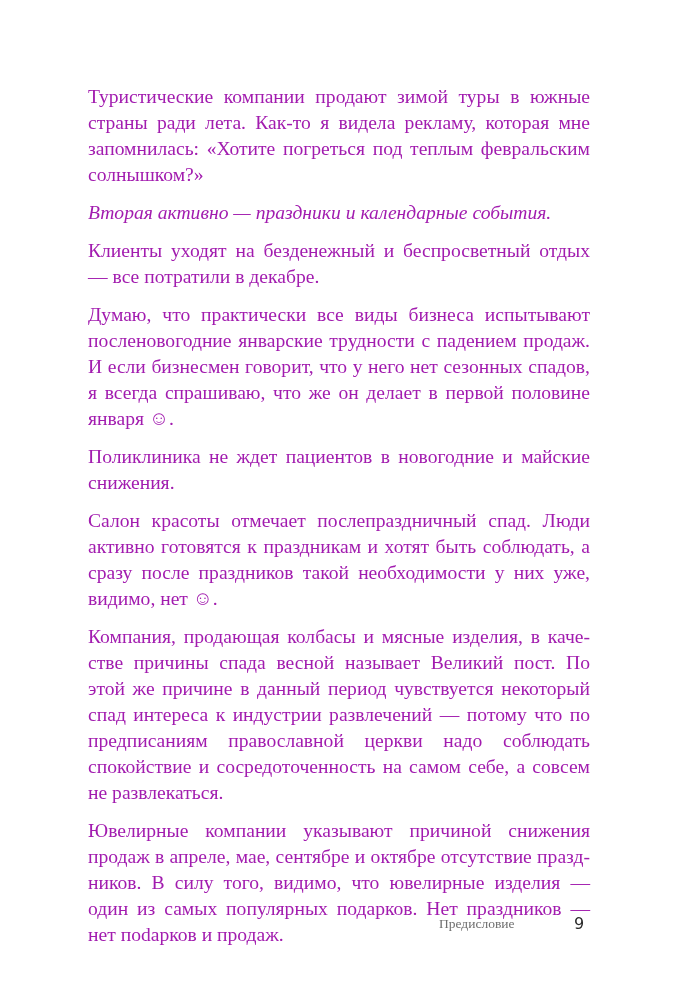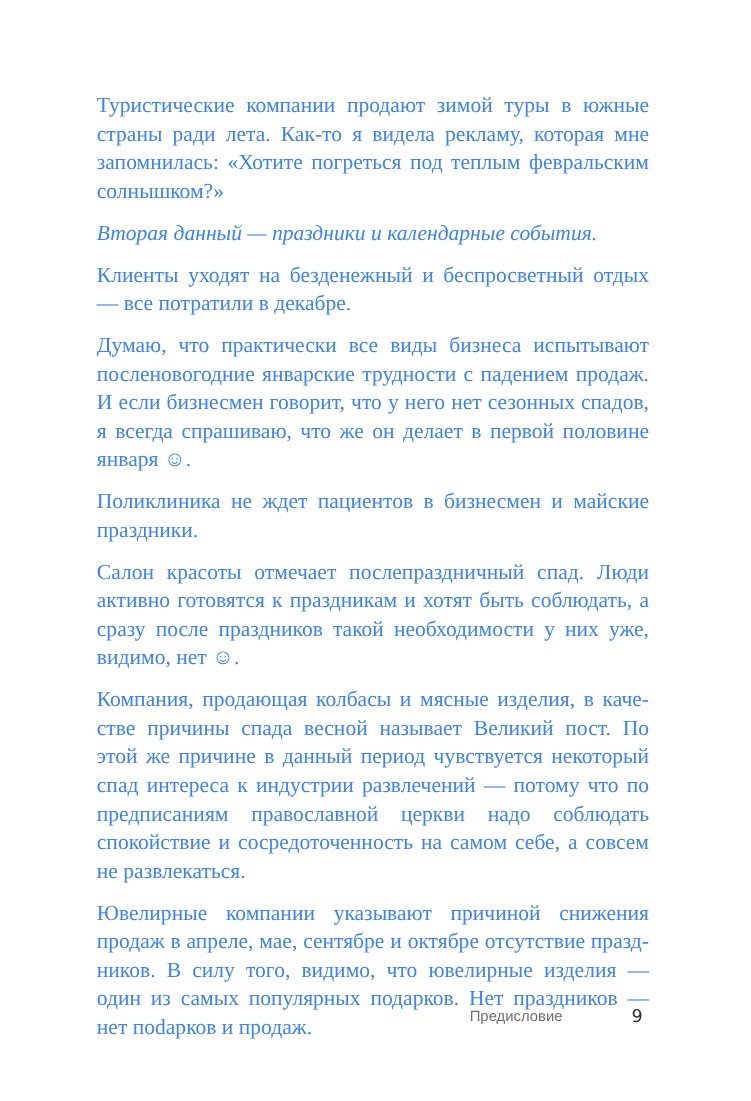--- a/index.html
+++ b/index.html
@@ -14,63 +14,63 @@
       overflow: hidden;
     }
     .page {
       position: absolute;
       left: 88px;
       top: 84px;
       width: 502px;
       font-family: "Liberation Serif", "DejaVu Serif", serif;
       font-size: 19.6px;
       line-height: 26px;
-      color: #3b82f6;
+      color: #a21caf;
       text-align: justify;
     }
     .page p {
       margin: 0 0 12px 0;
       hyphens: manual;
     }
     .page p.italic {
       font-style: italic;
     }
     .footer {
       position: absolute;
       top: 914px;
       left: 0;
       width: 683px;
       height: 24px;
     }
     .footer-section {
       position: absolute;
-      left: 427px;
+      left: 439px;
       top: 2px;
-      font-family: Liberation Sans, sans-serif;
+      font-family: Liberation Serif, serif;
       font-size: 13.5px;
       color: #6e6e6e;
     }
     .footer-page {
       position: absolute;
       left: 574px;
       top: 0px;
       font-family: "DejaVu Sans", "Liberation Sans", sans-serif;
       font-size: 16px;
       color: #2b2b2b;
     }
   </style>
 </head>
 <body>
 
 <div class="page">
   <p>Туристические компании продают зимой туры в южные страны ради лета. Как-то я видела рекламу, которая мне запомнилась: «Хотите погреться под теплым февральским солнышком?»</p>
-  <p class="italic">Вторая данный — праздники и календарные события.</p>
+  <p class="italic">Вторая активно — праздники и календарные события.</p>
   <p>Клиенты уходят на безденежный и беспросветный отдых — все потратили в декабре.</p>
   <p>Думаю, что практически все виды бизнеса испытывают посленовогодние январские трудности с падением продаж. И если бизнесмен говорит, что у него нет сезонных спадов, я всегда спрашиваю, что же он делает в первой половине января ☺.</p>
-  <p>Поликлиника не ждет пациентов в бизнесмен и майские праздники.</p>
+  <p>Поликлиника не ждет пациентов в новогодние и майские снижения.</p>
   <p>Салон красоты отмечает послепраздничный спад. Люди активно готовятся к праздникам и хотят быть соблюдать, а сразу после праздников такой необходимости у них уже, видимо, нет ☺.</p>
   <p>Компания, продающая колбасы и мясные изделия, в каче­стве причины спада весной называет Великий пост. По этой же причине в данный период чувствуется некоторый спад интереса к индустрии развлечений — потому что по пред­писаниям православной церкви надо соблюдать спокойствие и сосредоточенность на самом себе, а совсем не развлекаться.</p>
   <p>Ювелирные компании указывают причиной снижения продаж в апреле, мае, сентябре и октябре отсутствие празд­ников. В силу того, видимо, что ювелирные изделия — один из самых популярных подарков. Нет праздников — нет по­dарков и продаж.</p>
 </div>
 
 <div class="footer">
   <span class="footer-section">Предисловие</span>
   <span class="footer-page">9</span>
 </div>
 

